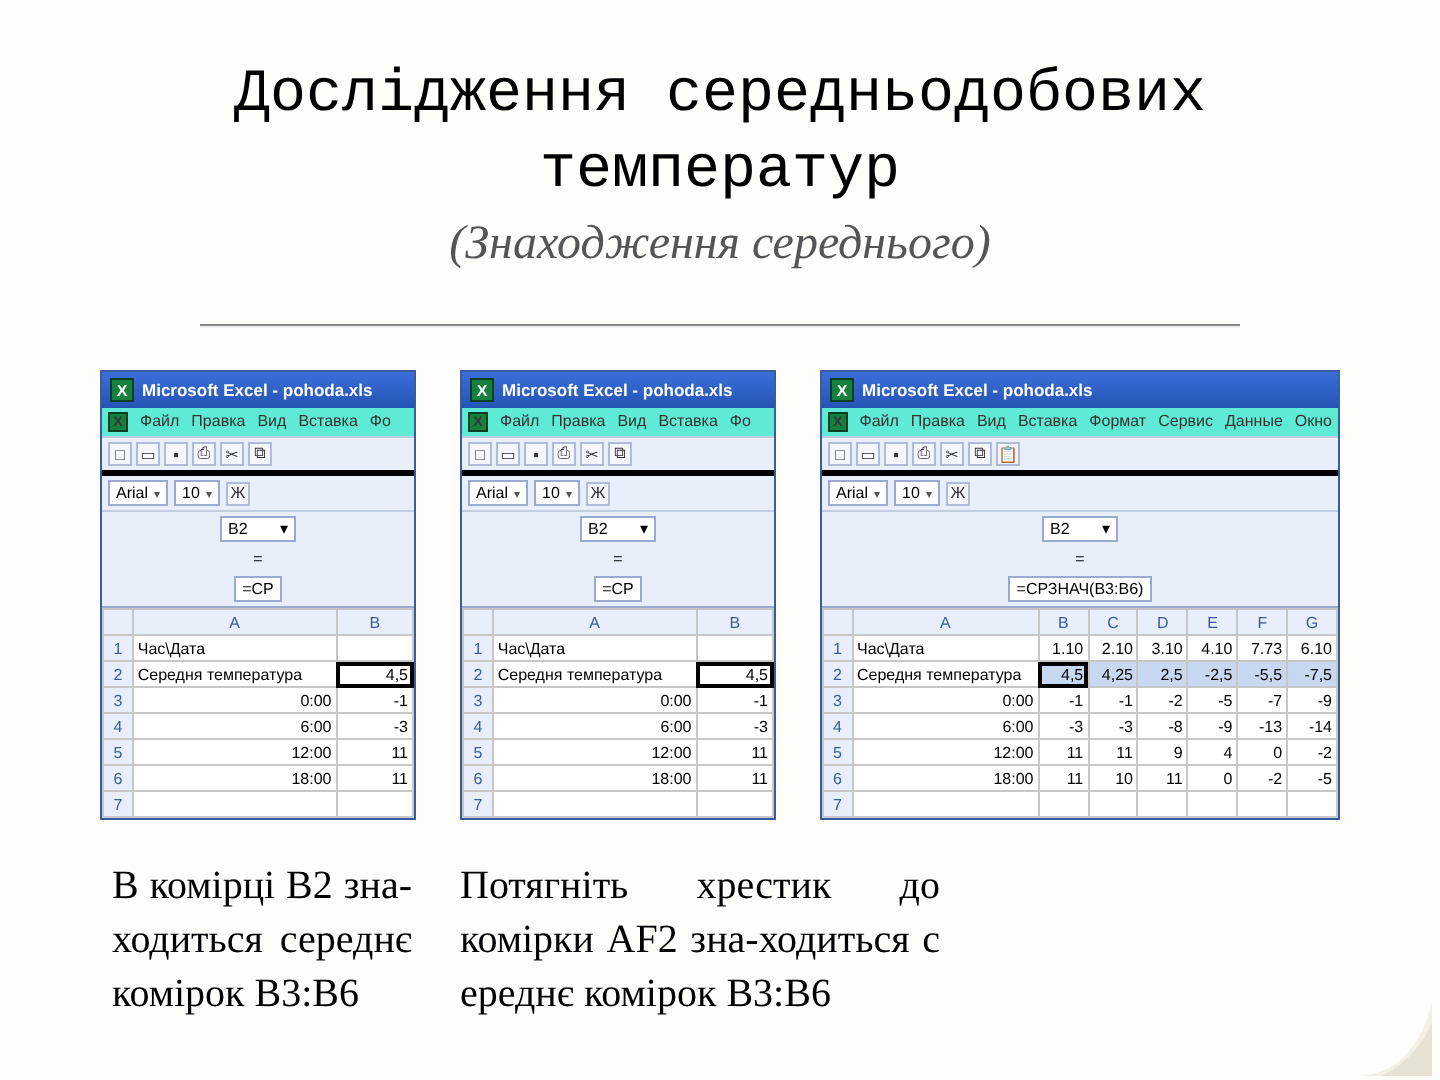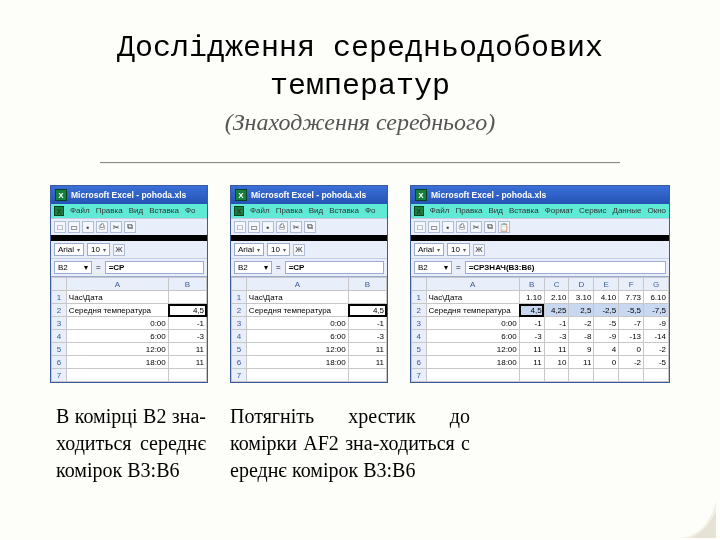--- a/index.html
+++ b/index.html
@@ -94,57 +94,57 @@
     background: #f4f7fd;
     display: flex; align-items: center; justify-content: center;
     font-size: 8px; color: #333;
   }
   .fontbar {
     background: #e8eefa;
     padding: 2px 3px;
     display: flex;
     gap: 3px;
     align-items: center;
-    border-top: 6px solid #000000;
+    border-top: 3px solid #000000;
     font-size: 8px;
   }
   .combo {
     background: #fff;
     border: 1px solid #9aaad0;
     padding: 1px 3px;
     display: flex;
     align-items: center;
     gap: 3px;
   }
   .combo .arr { color: #555; font-size: 6px; }
   .formulabar {
     background: #e8eefa;
     padding: 2px 3px;
     display: flex;
     gap: 4px;
     align-items: center;
     border-top: 1px solid #c2cde2;
     font-size: 8px;
+    flex-direction: column;
   }
   .namebox {
     background: #fff;
     border: 1px solid #9aaad0;
     padding: 1px 3px;
     width: 38px;
     display: flex; justify-content: space-between; align-items: center;
   }
   .fxbox {
     background: #fff;
     border: 1px solid #9aaad0;
     padding: 1px 3px;
     flex: 1;
     text-align: left;
     overflow: hidden;
     white-space: nowrap;
-    font-weight: bold;
   }
   .grid {
     background: #fff;
     border-top: 1px solid #9aaad0;
   }
   table.sheet {
     border-collapse: collapse;
     width: 100%;
     font-size: 8px;
     table-layout: fixed;

